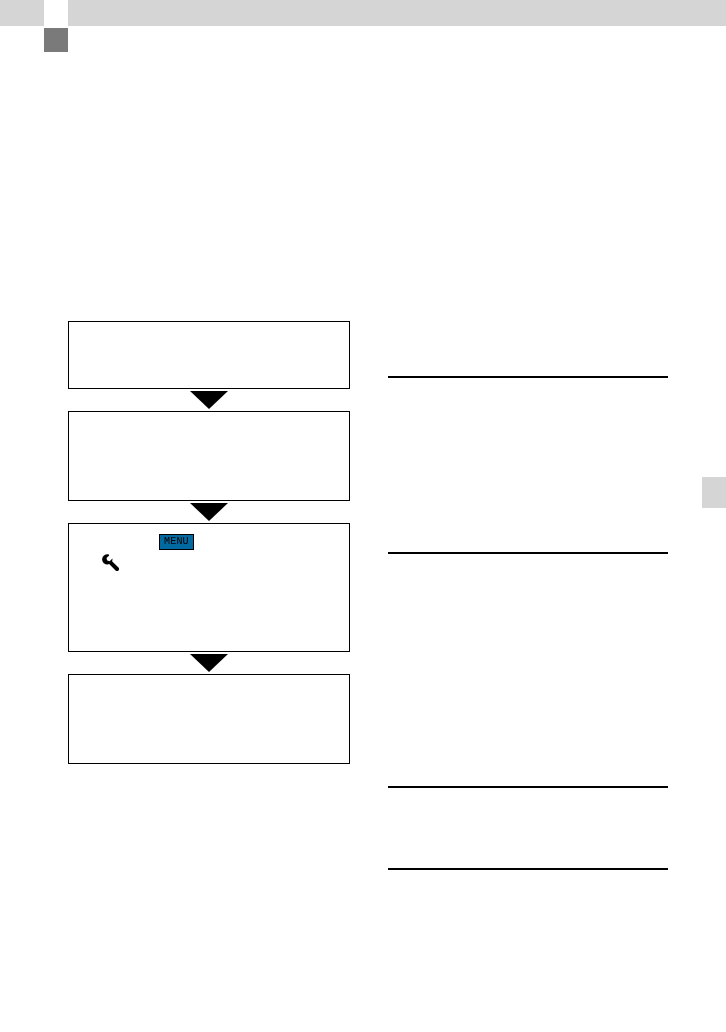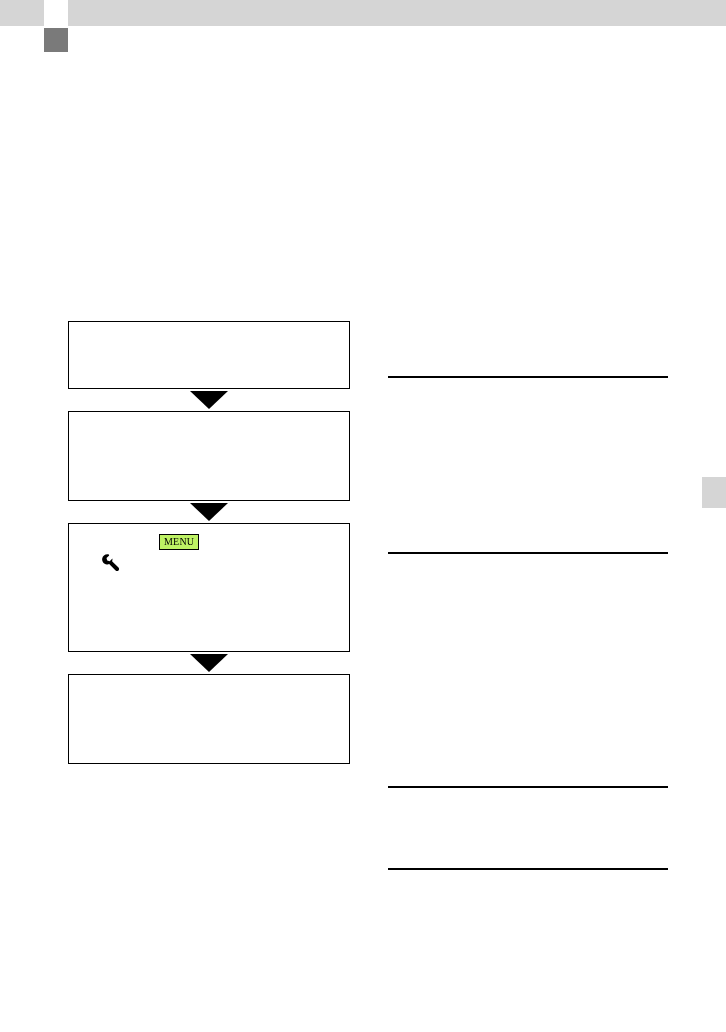--- a/index.html
+++ b/index.html
@@ -88,27 +88,27 @@
     border-top: 18px solid #000000;
   }
 
   
   .menu-key {
     position: absolute;
     left: 90px;
     top: 10px;
     box-sizing: border-box;
     border: 1.2px solid #000000;
-    background: #bef264;
+    background: #0369a1;
     padding: 1px 4px 2px 4px;
     font-size: 10px;
     line-height: 11px;
     letter-spacing: 0.2px;
     color: #000000;
-    font-family: Liberation Serif, serif;
+    font-family: Liberation Mono, monospace;
     white-space: nowrap;
   }
 
   
   .wrench-icon {
     position: absolute;
     left: 30px;
     top: 28px;
     width: 24px;
     height: 24px;

